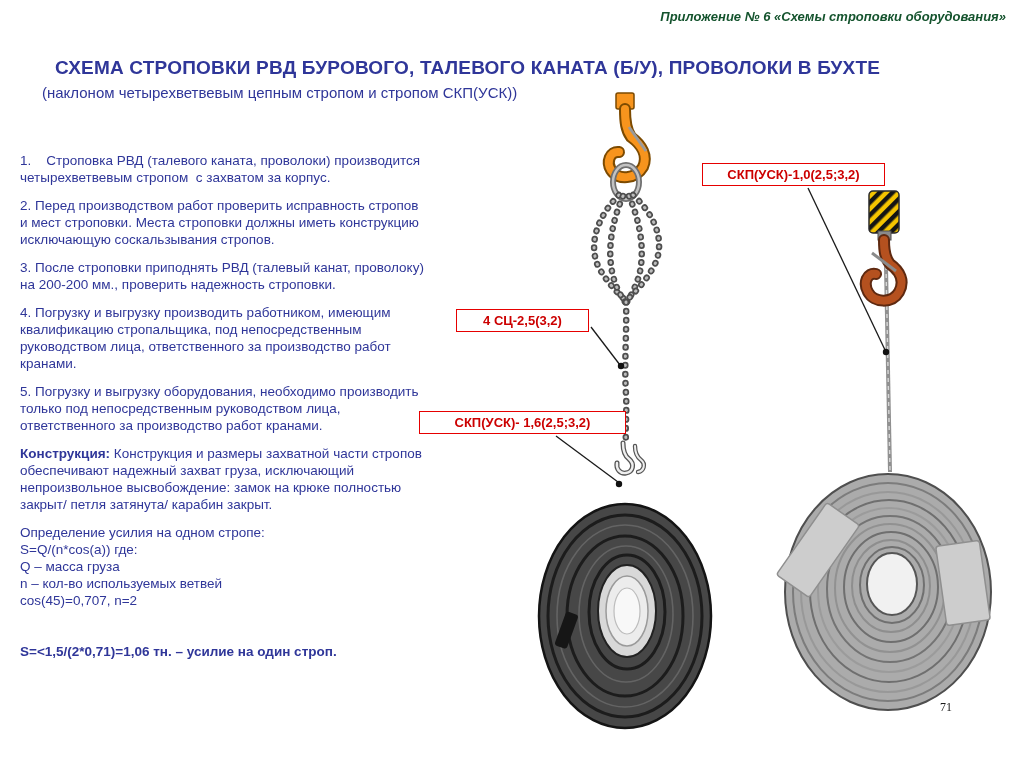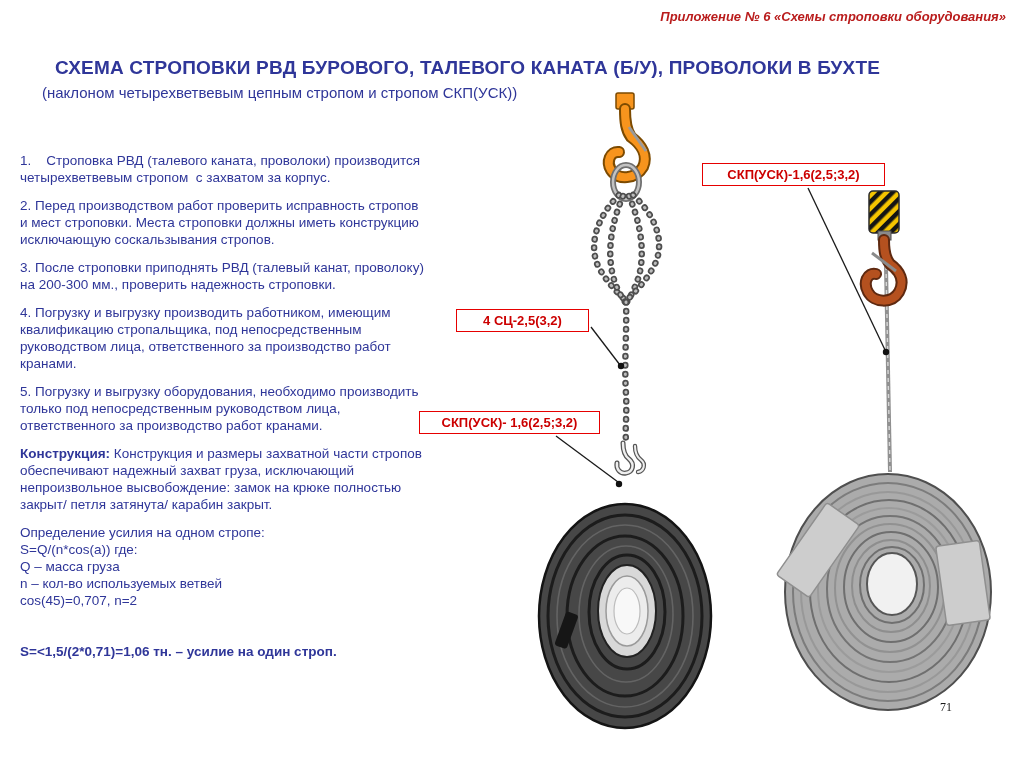--- a/index.html
+++ b/index.html
@@ -7,21 +7,21 @@
   body {
     font-family:"Liberation Sans", sans-serif;
     background:#ffffff;
     position:relative;
     overflow:hidden;
   }
   .slide { position:absolute; inset:0; background:#ffffff; }
 
   .header-note {
     position:absolute; top:9px; right:18px;
-    color:#b91c1c; font-style:italic; font-weight:bold; font-size:13px;
+    color:#14532d; font-style:italic; font-weight:bold; font-size:13px;
     z-index:2;
   }
   .title {
     position:absolute; left:55px; top:57px; width:930px;
     color:#2f3699; font-weight:bold; font-size:19px; letter-spacing:.2px;
     z-index:2;
   }
   .subtitle {
     position:absolute; left:42px; top:84px;
     color:#2f3699; font-size:15px; z-index:2;
@@ -35,41 +35,41 @@
   .formula { margin-bottom:16px; }
   .result { font-weight:bold; margin-top:34px; }
 
   .callout-label {
     position:absolute; display:flex; align-items:center; justify-content:center;
     border:1.5px solid #e60000; color:#cc0000; font-weight:bold; font-size:13px;
     background:#ffffff; z-index:3; white-space:nowrap;
   }
   .label-skp-top    { left:702px; top:163px; width:183px; height:23px; }
   .label-chain      { left:456px; top:309px; width:133px; height:23px; }
-  .label-skp-bottom { left:419px; top:411px; width:181px; height:23px; }
+  .label-skp-bottom { left:419px; top:411px; width:207px; height:23px; }
 
   .page-number {
     position:absolute; left:940px; top:700px;
     font-family:Liberation Serif, serif; font-size:12px; color:#1a1a1a; z-index:2;
   }
   svg.art { position:absolute; left:0; top:0; z-index:1; }
 </style>
 </head>
 <body>
 
 <div class="slide">
 
   <div class="header-note">Приложение № 6 «Схемы строповки оборудования»</div>
   <div class="title">СХЕМА СТРОПОВКИ РВД БУРОВОГО, ТАЛЕВОГО КАНАТА (Б/У), ПРОВОЛОКИ В БУХТЕ</div>
   <div class="subtitle">(наклоном четырехветвевым цепным стропом и стропом СКП(УСК))</div>
 
   <div class="instructions">
     <p>1.    Строповка РВД (талевого каната, проволоки) производится  четырехветвевым стропом  с захватом за корпус.</p>
     <p>2. Перед производством работ проверить исправность стропов и мест строповки. Места строповки должны иметь конструкцию исключающую соскальзывания стропов.</p>
-    <p>3. После строповки приподнять РВД (талевый канат, проволоку)   на 200-300 мм., проверить надежность строповки.</p>
+    <p>3. После строповки приподнять РВД (талевый канат, проволоку)   на 200-200 мм., проверить надежность строповки.</p>
     <p>4. Погрузку и выгрузку производить работником, имеющим квалификацию стропальщика, под непосредственным руководством лица, ответственного за производство работ кранами.</p>
     <p>5. Погрузку и выгрузку оборудования, необходимо производить только под непосредственным руководством лица, ответственного за производство работ кранами.</p>
     <p><span class="b">Конструкция:</span> <span>Конструкция и размеры захватной части стропов обеспечивают надежный захват груза, исключающий непроизвольное высвобождение: замок на крюке полностью закрыт/ петля затянута/ карабин закрыт.</span></p>
     <div class="formula">
       <div>Определение усилия на одном стропе:</div>
       <div>S=Q/(n*cos(a)) где:</div>
       <div>Q – масса груза</div>
       <div>n – кол-во используемых ветвей</div>
       <div>cos(45)=0,707, n=2</div>
     </div>
@@ -159,19 +159,19 @@
     <g stroke="#1a1a1a" stroke-width="1.3">
       <line x1="808" y1="188" x2="886" y2="352"></line>
       <line x1="591" y1="327" x2="620" y2="365"></line>
       <line x1="556" y1="436" x2="618" y2="482"></line>
     </g>
     <circle cx="886" cy="352" r="3.2" fill="#111111"></circle>
     <circle cx="621" cy="366" r="3.2" fill="#111111"></circle>
     <circle cx="619" cy="484" r="3.2" fill="#111111"></circle>
   </svg>
 
-  <div class="callout-label label-skp-top">СКП(УСК)-1,6(2,5;3,2)</div>
+  <div class="callout-label label-skp-top">СКП(УСК)-1,0(2,5;3,2)</div>
   <div class="callout-label label-chain">4 СЦ-2,5(3,2)</div>
   <div class="callout-label label-skp-bottom">СКП(УСК)- 1,6(2,5;3,2)</div>
 
   <div class="page-number">71</div>
 
 </div>
 
 </body></html>

